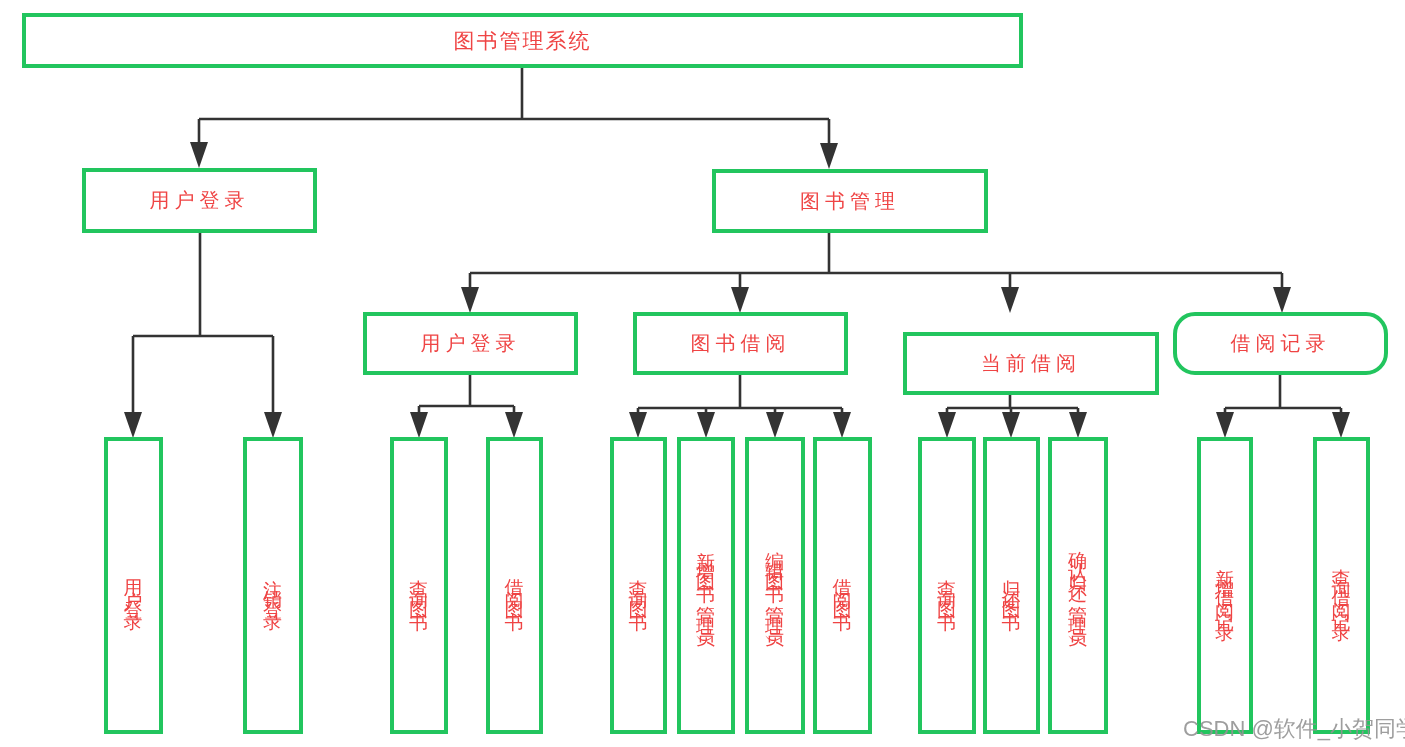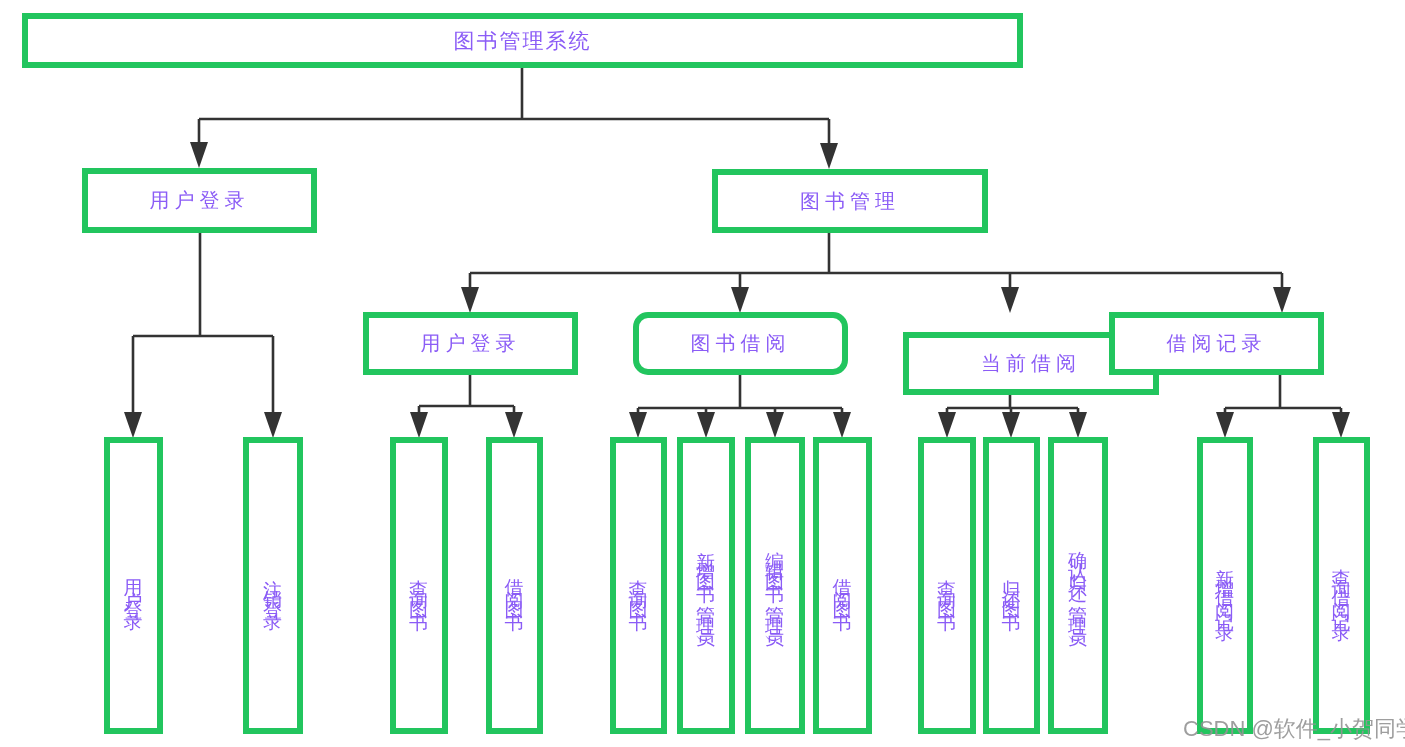--- a/index.html
+++ b/index.html
@@ -12,22 +12,22 @@
   }
   #connector-layer {
     position: absolute; left: 0; top: 0;
     width: 1405px; height: 747px;
     z-index: 1;
   }
   .node {
     position: absolute;
     box-sizing: border-box;
     background: #ffffff;
-    border: 6px solid #22c55e;
-    color: #8b5cf6;
+    border: 4px solid #22c55e;
+    color: #ef4444;
     display: flex;
     align-items: center;
     justify-content: center;
     z-index: 2;
   }
   .h-node {
     font-size: 20px;
     letter-spacing: 5px;
     white-space: nowrap;
   }
@@ -92,23 +92,23 @@
   <polygon class="arrow" points="1216,412 1234,412 1225,438"></polygon>
   <polygon class="arrow" points="1332,412 1350,412 1341,438"></polygon>
 </svg>
 
 <div class="node h-node root-node" style="left:22px; top:13px; width:1001px; height:55px;">图书管理系统</div>
 
 <div class="node h-node" style="left:82px; top:168px; width:235px; height:65px;">用户登录</div>
 <div class="node h-node" style="left:712px; top:169px; width:276px; height:64px;">图书管理</div>
 
 <div class="node h-node" style="left:363px; top:312px; width:215px; height:63px;">用户登录</div>
-<div class="node h-node" style="left:633px; top:312px; width:215px; height:63px;border-radius:15px;">图书借阅</div>
+<div class="node h-node" style="left:633px; top:312px; width:215px; height:63px;">图书借阅</div>
 <div class="node h-node" style="left:903px; top:332px; width:256px; height:63px;">当前借阅</div>
-<div class="node h-node" style="left:1109px; top:312px; width:215px; height:63px;">借阅记录</div>
+<div class="node h-node" style="left:1173px; top:312px; width:215px; height:63px;border-radius:22px;">借阅记录</div>
 
 <div class="node v-node" style="left:104px; top:437px; width:59px; height:297px;">用户登录</div>
 <div class="node v-node" style="left:243px; top:437px; width:60px; height:297px;">注销登录</div>
 
 <div class="node v-node" style="left:390px; top:437px; width:58px; height:297px;">查询图书</div>
 <div class="node v-node" style="left:486px; top:437px; width:57px; height:297px;">借阅图书</div>
 
 <div class="node v-node" style="left:610px; top:437px; width:57px; height:297px;">查询图书</div>
 <div class="node v-node" style="left:677px; top:437px; width:58px; height:297px;">新增图书（管理员）</div>
 <div class="node v-node" style="left:745px; top:437px; width:60px; height:297px;">编辑图书（管理员）</div>

